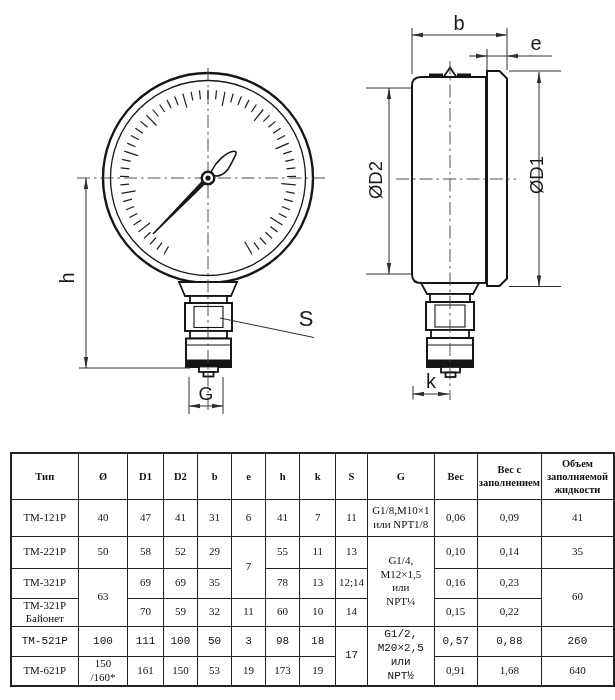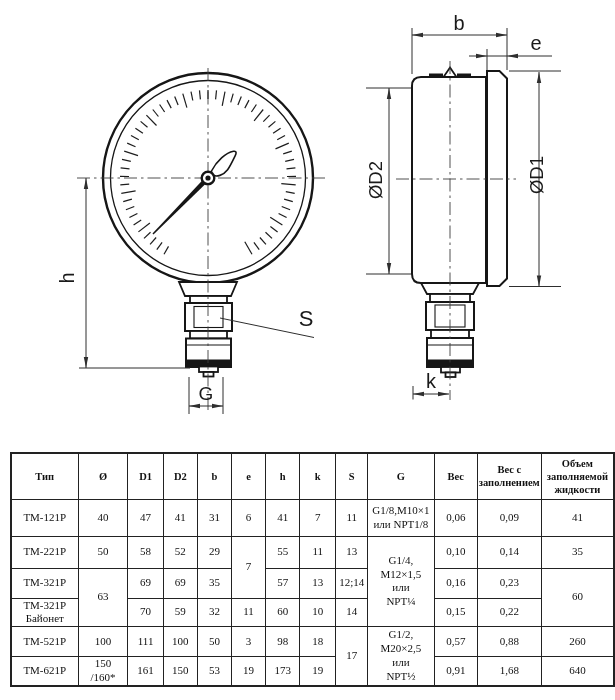--- a/index.html
+++ b/index.html
@@ -282,41 +282,41 @@
           <td>0,10</td>
           <td>0,14</td>
           <td>35</td>
         </tr>
         <tr style="height: 30px;">
           <td>ТМ-321Р</td>
           <td rowspan="2">63</td>
           <td>69</td>
           <td>69</td>
           <td>35</td>
-          <td>57</td>
+          <td>78</td>
           <td>13</td>
           <td>12;14</td>
           <td>0,16</td>
           <td>0,23</td>
           <td rowspan="2">60</td>
         </tr>
         <tr style="height: 28px;">
           <td>ТМ-321Р
 Байонет</td>
           <td>70</td>
           <td>59</td>
           <td>32</td>
           <td>11</td>
           <td>60</td>
           <td>10</td>
           <td>14</td>
           <td>0,15</td>
           <td>0,22</td>
         </tr>
-        <tr style="height: 30px;">
+        <tr style="height: 30px; font-family: Liberation Mono, monospace;">
           <td>ТМ-521Р</td>
           <td>100</td>
           <td>111</td>
           <td>100</td>
           <td>50</td>
           <td>3</td>
           <td>98</td>
           <td>18</td>
           <td rowspan="2">17</td>
           <td rowspan="2">G1/2,

